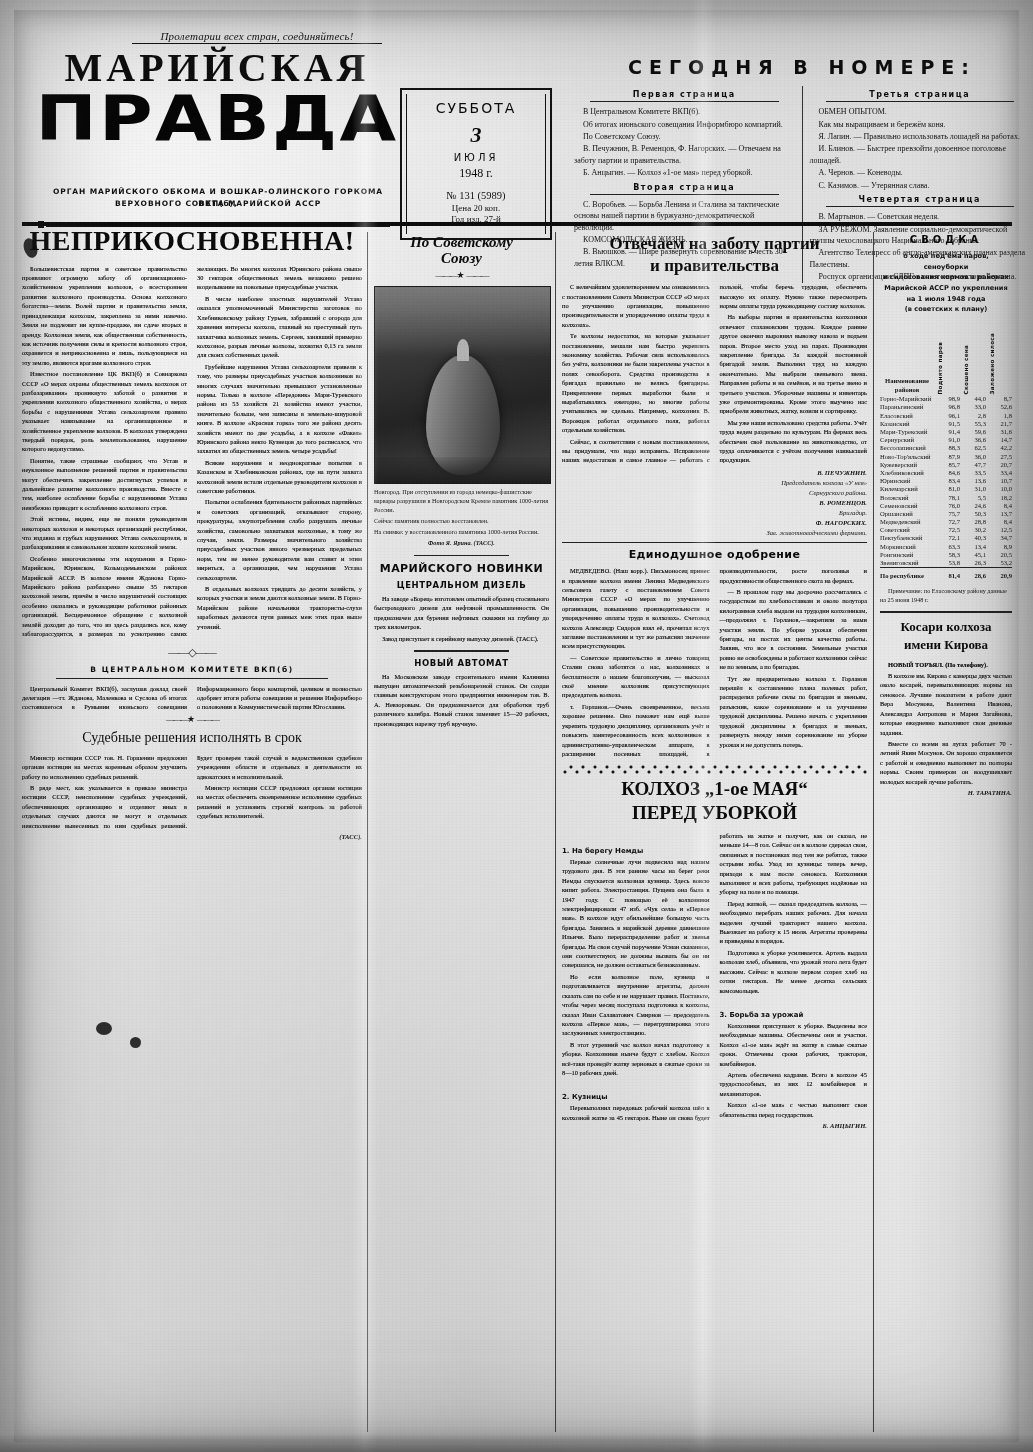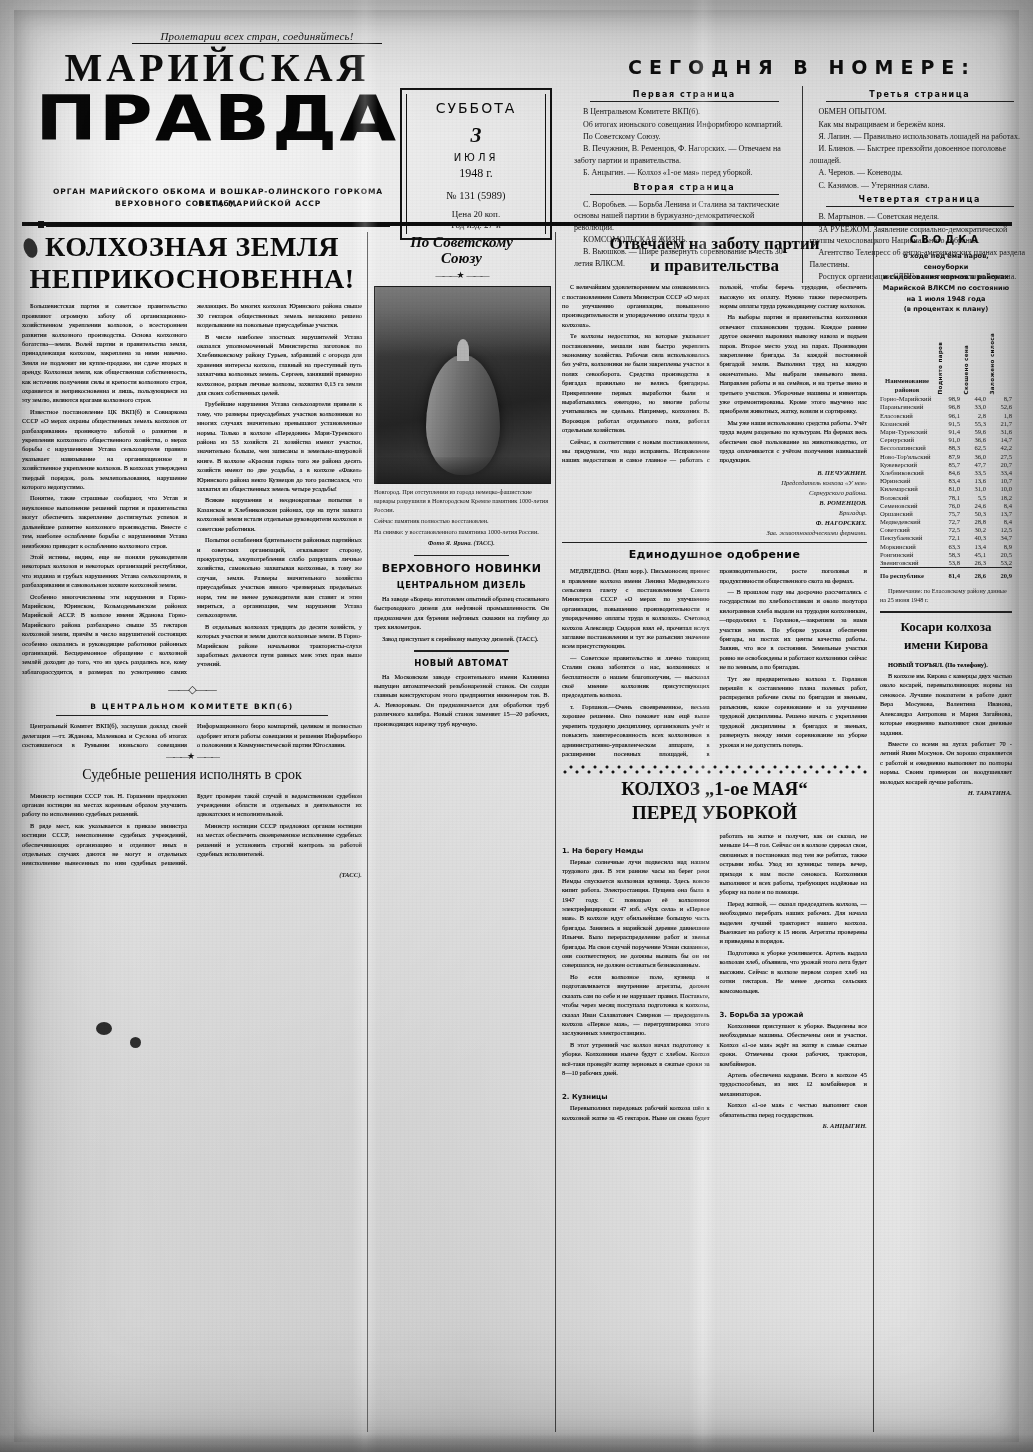--- a/index.html
+++ b/index.html
@@ -47,21 +47,21 @@
   
   .datebox{position:absolute;left:378px;top:62px;width:152px;height:152px;
     border:2px solid #1c1a14;padding:4px;box-sizing:border-box;}
   .datebox-in{border-left:1.5px solid #1c1a14;border-right:1.5px solid #1c1a14;
     height:100%;box-sizing:border-box;text-align:center;padding-top:6px;}
   .dw{font-family:"DejaVu Sans",sans-serif;font-weight:normal;font-size:14px;letter-spacing:2px;color:#15130d;}
   .dd{font-family:"Liberation Serif",serif;font-style:italic;font-weight:bold;font-size:22px;margin-top:6px;color:#15130d;}
   .dm{font-family:"DejaVu Sans",sans-serif;font-size:10px;letter-spacing:3px;margin-top:4px;color:#15130d;}
   .dy{font-family:"Liberation Serif",serif;font-size:12px;margin-top:3px;color:#15130d;}
   .dn{font-family:"Liberation Serif",serif;font-size:10.5px;margin-top:9px;color:#1a1812;}
-  .dp{font-family:"Liberation Serif",serif;font-size:9px;margin-top:8px;color:#1a1812;}
+  .dp{font-family:"Liberation Serif",serif;font-size:9px;margin-top:2px;color:#1a1812;}
   .dp2{font-family:"Liberation Serif",serif;font-size:9px;margin-top:1px;color:#1a1812;}
 
   
   .today{position:absolute;left:545px;top:30px;width:470px;}
   .today-h{text-align:center;font-family:"DejaVu Sans",sans-serif;font-weight:bold;
     font-size:19px;letter-spacing:7px;color:#15130d;}
   .today-cols{display:flex;margin-top:8px;}
   .today-col{flex:1;padding:0 7px;font-size:8px;line-height:1.42;color:#1a1812;}
   .today-col + .today-col{border-left:1.5px solid #3a372f;}
   .tc-h{text-align:center;font-family:"DejaVu Sans",sans-serif;font-weight:bold;
@@ -220,21 +220,20 @@
     </div>
   </div>
   <div class="mast-rule"></div>
 
   <div class="body">
     <div class="vrule" style="left:345px"></div>
     <div class="vrule" style="left:533px"></div>
     <div class="vrule" style="left:851px"></div>
 
     <div class="col c1">
-      <div class="hl-1">КОЛХОЗНАЯ ЗЕМЛЯ</div>
       <div class="hl-1" style="margin-top:-6px">НЕПРИКОСНОВЕННА!</div>
       <div class="two" id="leadbody">
           <p class="t">Большевистская партия и советское правительство проявляют огромную заботу об организационно-хозяйственном укреплении колхозов, о всестороннем развитии колхозного производства. Основа колхозного богатства—земля. Волей партии и правительства земля, принадлежащая колхозам, закреплена за ними навечно. Земля не подлежит ни купле-продаже, ни сдаче вторых в аренду. Колхозная земля, как общественная собственность, как источник получения силы и крепости колхозного строя, охраняется и неприкосновенна и лишь, пользующиеся на эту землю, являются врагами колхозного строя.</p>
           <p class="t">Известное постановление ЦК ВКП(б) и Совнаркома СССР «О мерах охраны общественных земель колхозов от разбазаривания» проникнуто заботой о развитии и укреплении колхозного общественного хозяйства, о мерах борьбы с нарушениями Устава сельхозартели правило указывает навязывание на организационное и хозяйственное укрепление колхозов. В колхозах утверждена твердый порядок, роль землепользования, нарушение которого недопустимо.</p>
           <p class="t">Понятие, такие страшные сообщают, что Устав и неуклонное выполнение решений партии и правительства могут обеспечить закрепление достигнутых успехов и дальнейшее развитие колхозного производства. Вместе с тем, наиболее ослабление борьбы с нарушениями Устава неизбежно приводит к ослаблению колхозного строя.</p>
           <p class="t">Этой истины, видим, еще не поняли руководители некоторых колхозов и некоторых организаций республики, что издавна и грубых нарушениях Устава сельхозартели, в разбазаривании и самовольном захвате колхозной земли.</p>
           <p class="t">Особенно многочисленны эти нарушения в Горно-Марийском, Юринском, Козьмодемьянском районах Марийской АССР. В колхозе имени Жданова Горно-Марийского района разбазарено свыше 35 гектаров колхозной земли, причём в число нарушителей состоящих особенно оказались и руководящие работники районных организаций. Бесцеремонное обращение с колхозной землёй доходит до того, что из здесь раздались все, кому заблагорассудится, в размерах по усмотрению самих желающих. Во многих колхозах Юринского района свыше 30 гектаров общественных земель незаконно решено возделывание на повольные приусадебные участки.</p>
           <p class="t">В числе наиболее злостных нарушителей Устава оказался уполномоченный Министерства заготовок по Хлебниковскому району Гурьев, забравший с огорода для хранения интересы колхоза, главный на преступный путь захватчика колхозных земель. Сергеев, занявший примерно колхозное, разрыв личные колхозы, захватил 0,13 га земли для своих собственных целей.</p>
           <p class="t">Грубейшие нарушения Устава сельхозартели привели к тому, что размеры приусадебных участков колхозников во многих случаях значительно превышают установленные нормы. Только в колхозе «Передовик» Мари-Турекского района из 53 хозяйств 21 хозяйства имеют участки, значительно больше, чем записаны в земельно-шнуровой книге. В колхозе «Красная горка» того же района десять хозяйств имеют по две усадьбы, а в колхозе «Факел» Юринского района некто Кузнецов до того расписался, что захватил из общественных земель четыре усадьбы!</p>
           <p class="t">Всякие нарушения и неоднократные попытки в Казанском и Хлебниковском районах, где на пути захвата колхозной земли встали отдельные руководители колхозов и советские работники.</p>
@@ -265,21 +264,21 @@
           <div class="mon"></div>
           <div class="ground"></div>
       </div>
       <div id="photocap">
           <p class="cap">Новгород. При отступлении из города немецко-фашистские варвары разрушили в Новгородском Кремле памятник 1000-летия России.</p>
           <p class="cap">Сейчас памятник полностью восстановлен.</p>
           <p class="cap">На снимке: у восстановленного памятника 1000-летия России.</p>
         </div>
       <div class="cap" style="text-align:center;font-weight:bold;font-style:italic">Фото Я. Ярина. (ТАСС).</div>
       <div class="rule-short"></div>
-      <div class="hl-3">ВЕРХОВНОГО НОВИНКИ</div>
+      <div class="hl-3">МАРИЙСКОГО НОВИНКИ</div>
       <div class="hl-4">ЦЕНТРАЛЬНОМ ДИЗЕЛЬ</div>
       <div id="tech1">
           <p class="t">На заводе «Борец» изготовлен опытный образец стосильного быстроходного дизеля для нефтяной промышленности. Он предназначен для бурения нефтяных скважин на глубину до трех километров.</p>
           <p class="t">Завод приступает к серийному выпуску дизелей. (ТАСС).</p>
         </div>
       <div class="rule-short"></div>
       <div class="hl-4">НОВЫЙ АВТОМАТ</div>
       <div id="tech2">
           <p class="t">На Московском заводе строительного имени Калинина выпущен автоматический резьбонарезной станок. Он создан главным конструктором этого предприятия инженером тов. В. А. Невзоровым. Он предназначается для обработки труб различного калибра. Новый станок заменяет 15—20 рабочих, производящих нарезку труб вручную.</p>
         </div>
@@ -329,23 +328,23 @@
           <p class="t">Колхоз «1-ое мая» с честью выполнит свои обязательства перед государством.</p>
           <div class="sig">Б. АНЦЫГИН.</div>
         </div>
     </div>
 
     <div class="col c4">
       <div class="sv-h">СВОДКА</div>
       <div class="sv-sub" id="svsub">
           <div>о ходе под'ёма паров, сеноуборки</div>
           <div>и силосования кормов в районах</div>
-          <div>Марийской ВЛКСМ по состоянию</div>
+          <div>Марийской АССР по укрепления</div>
           <div>на 1 июля 1948 года</div>
-          <div>(в процентах к плану)</div>
+          <div>(в советских к плану)</div>
         </div>
       <table class="sv-tbl">
         <tbody id="svbody">
             <tr class="sv-head">
               <td class="sv-colhead">Наименование<br>районов</td>
               <td class="sv-v">
                 <div class="vhead">Поднято паров</div>
               </td>
               <td class="sv-v">
                 <div class="vhead">Скошено сена</div>

